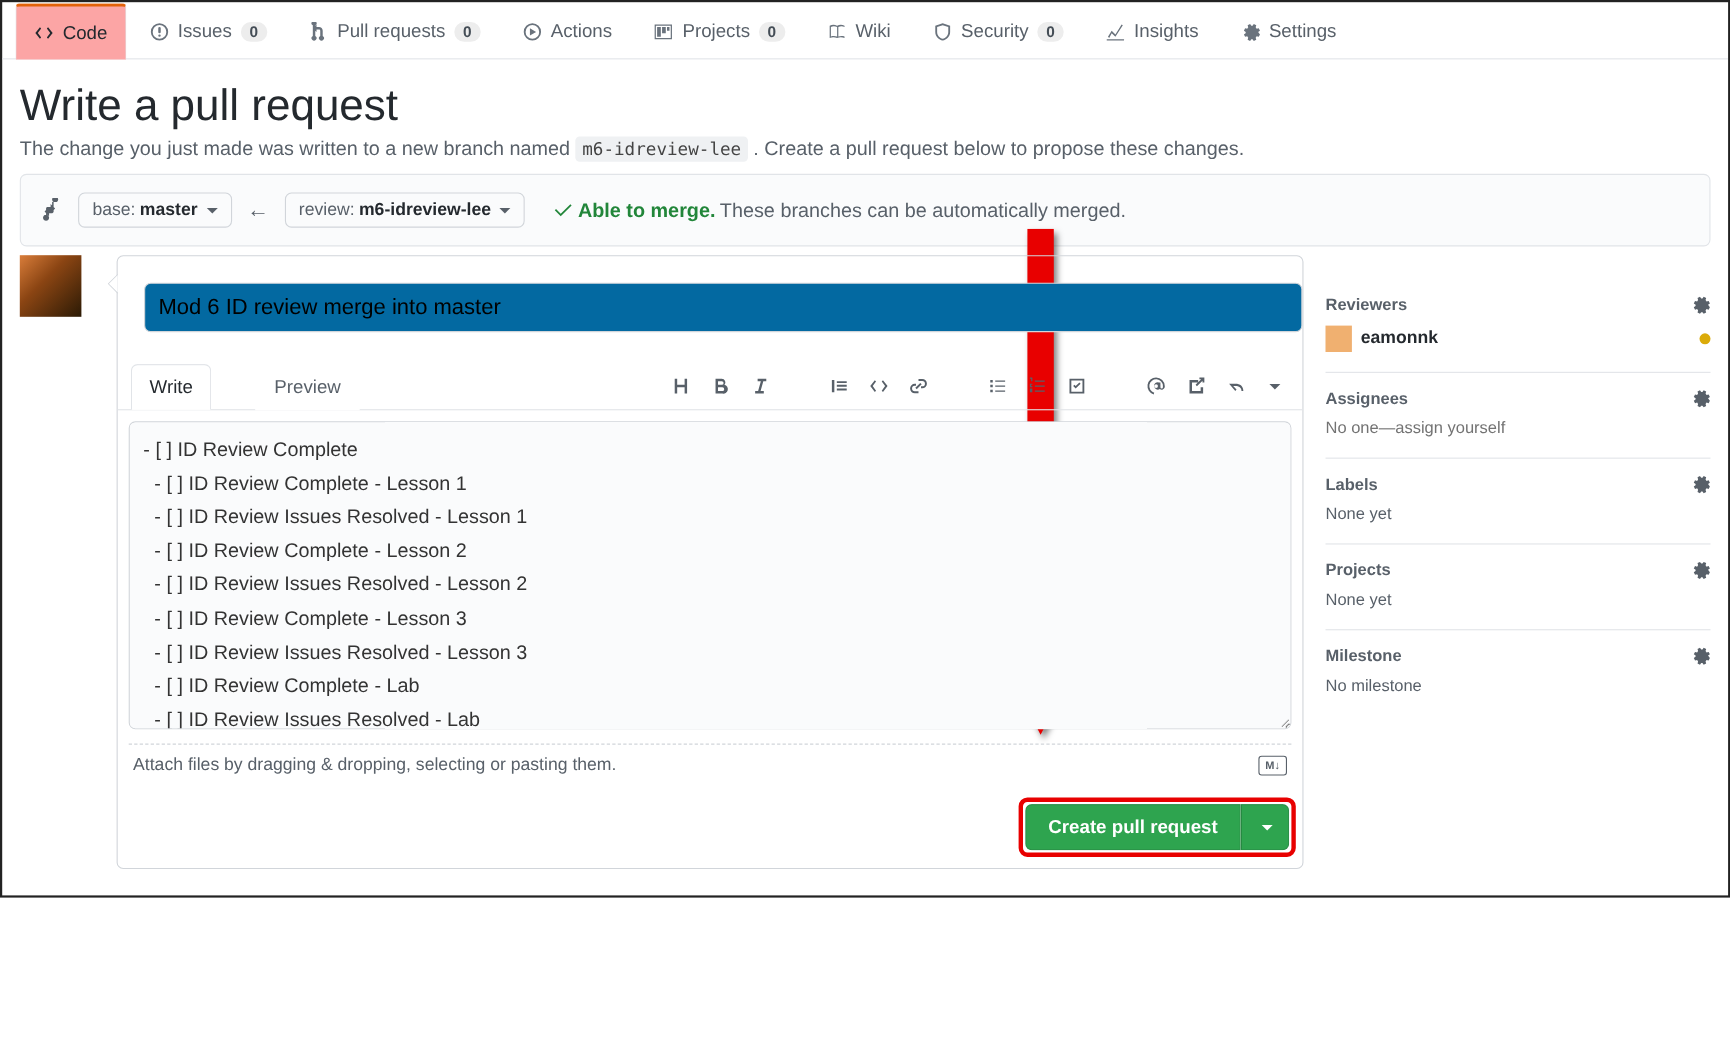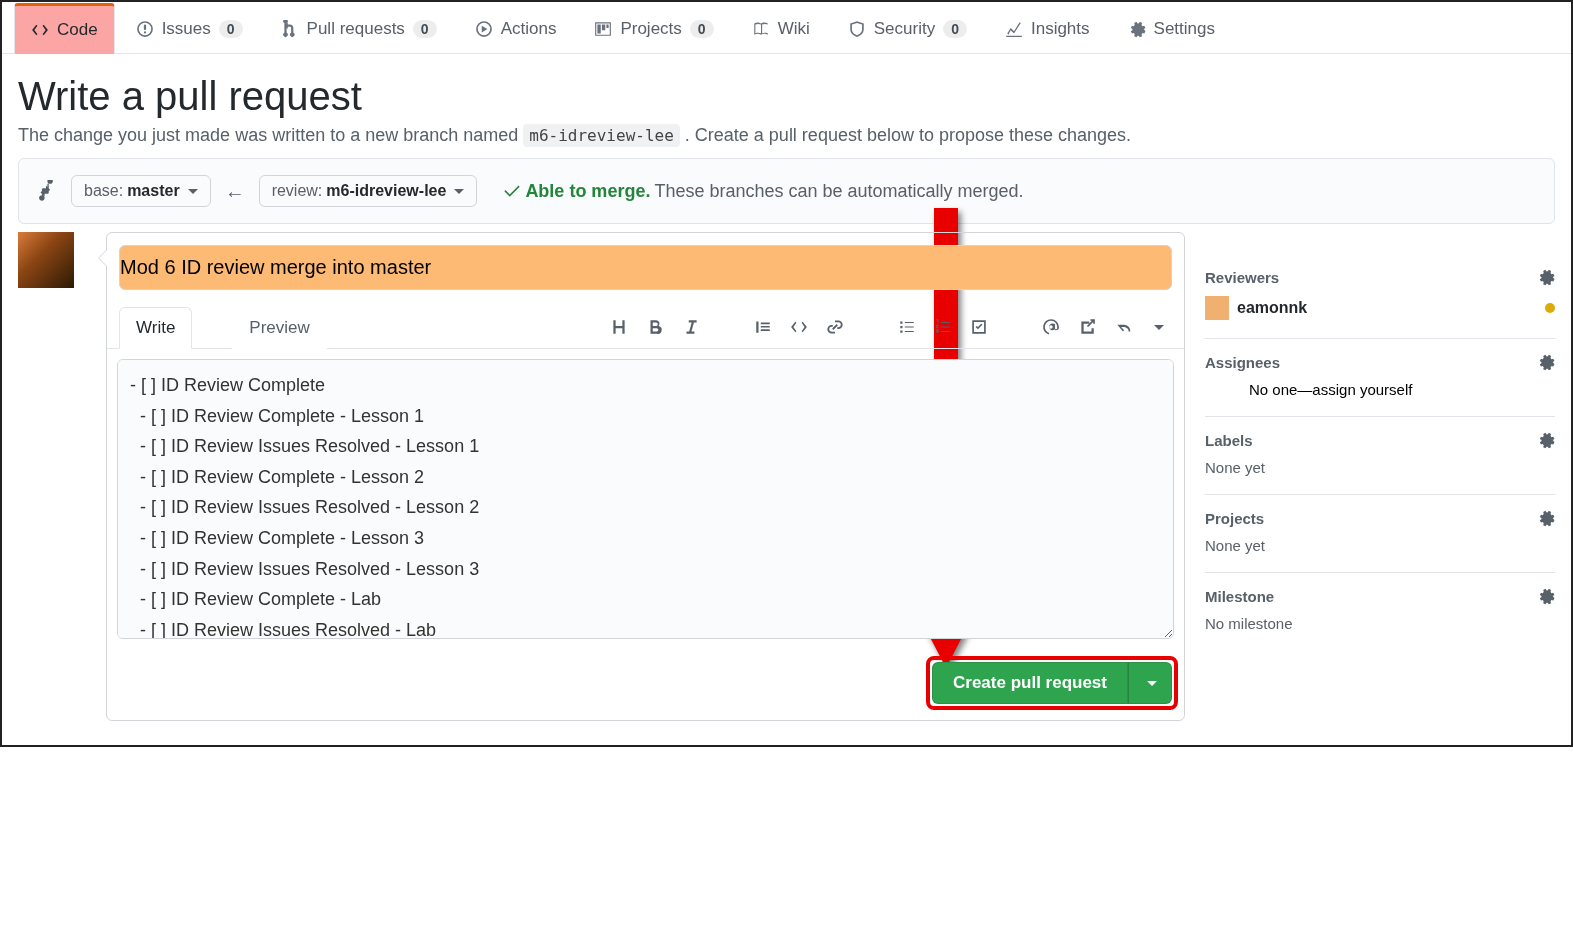--- a/index.html
+++ b/index.html
@@ -132,26 +132,26 @@
   position: absolute;
   left: -8px;
   top: 17px;
   width: 0; height: 0;
   border-top: 8px solid transparent;
   border-bottom: 8px solid transparent;
   border-right: 8px solid #fff;
 }
 .title-input {
   width: calc(100% - 24px);
-  margin: 12px;
-  padding: 10px 0;
+  margin: 24px;
+  padding: 10px 12px;
   font-size: 20px;
   border: 1px solid #d1d5da;
   border-radius: 6px;
-  background: #fdba74;
+  background: #0369a1;
 }
 .tabs-row {
   display: flex;
   align-items: center;
   padding: 0 12px;
   border-bottom: 1px solid #e1e4e8;
   margin-top: 4px;
 }
 .edit-tabs { display: flex; gap: 40px; }
 .edit-tab {
@@ -241,21 +241,21 @@
   font-weight: 600;
   color: #586069;
   margin-bottom: 10px;
 }
 .side-header svg { margin-left: auto; fill: #586069; cursor:pointer;}
 .side-value { font-size: 15px; color: #586069; }
 .reviewer-row { display:flex; align-items:center; gap:8px; font-size:16px; color:#24292e; font-weight:600;}
 .reviewer-avatar { width: 24px; height: 24px; background: #f0b070; display:inline-block;}
 .reviewer-dot { width:10px;height:10px;background:#dbab09;border-radius:50%;margin-left:auto;}
 
-.assign-link { color:#000000;margin-left:44px; }
+.assign-link { color:#737373; }
 
 
 .red-arrow {
   position: absolute;
   left: 780px;
   top: -24px;
   width: 120px;
   height: 480px;
   pointer-events: none;
   filter: drop-shadow(3px 4px 3px rgba(0,0,0,0.5));
@@ -435,20 +435,24 @@
           <textarea class="body-textarea" style="">- [ ] ID Review Complete
   - [ ] ID Review Complete - Lesson 1
   - [ ] ID Review Issues Resolved - Lesson 1
   - [ ] ID Review Complete - Lesson 2
   - [ ] ID Review Issues Resolved - Lesson 2
   - [ ] ID Review Complete - Lesson 3
   - [ ] ID Review Issues Resolved - Lesson 3
   - [ ] ID Review Complete - Lab
   - [ ] ID Review Issues Resolved - Lab</textarea>
         </div>
+        <div class="drag-hint">
+          <span>Attach files by dragging &amp; dropping, selecting or pasting them.</span>
+          <span class="md-badge">M↓</span>
+        </div>
 
         <div class="submit-row">
           <span class="red-box">
             <button class="btn-primary">Create pull request</button>
             <button class="btn-primary-drop">
                 <span class="caret-down caret-down-white"></span>
               </button>
           </span>
         </div>
       </div>

